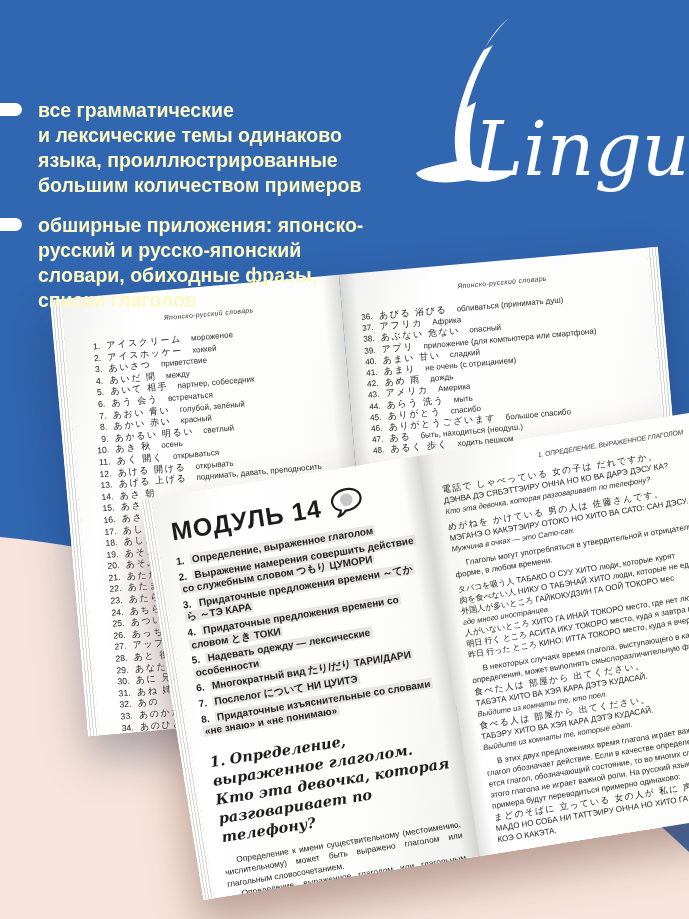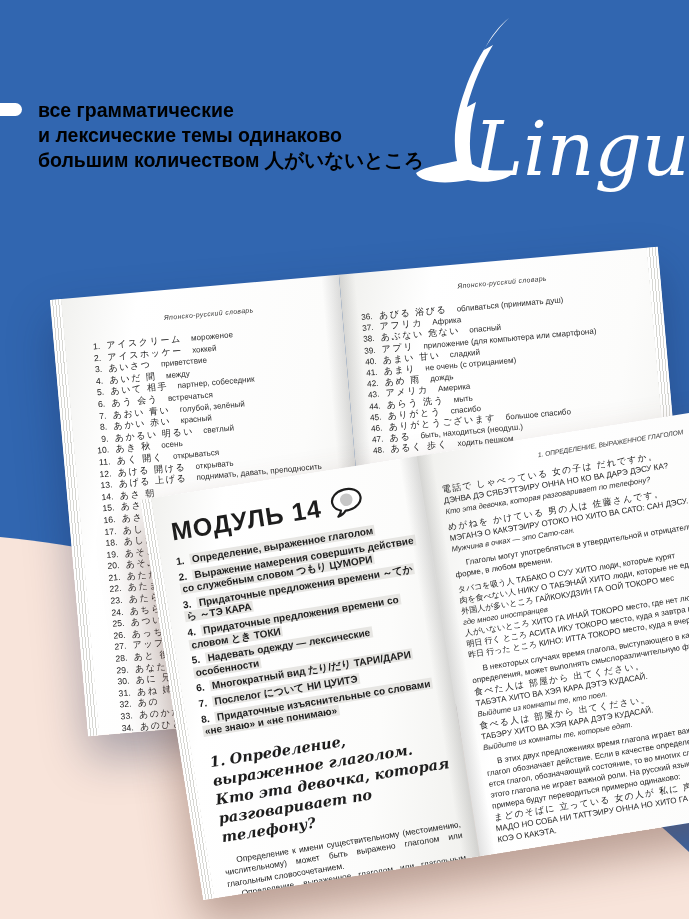--- a/index.html
+++ b/index.html
@@ -5,21 +5,21 @@
   html,body{margin:0;padding:0;background:#555;}
   .stage{position:relative;width:689px;height:919px;overflow:hidden;
          font-family:"Liberation Sans",sans-serif;background:#3166b0;}
   
   .bg-pink{position:absolute;left:0;top:0;width:689px;height:919px;z-index:1;}
   
   .promo{position:absolute;left:0;top:98px;width:430px;z-index:5;}
   .bullet{position:relative;margin-bottom:15px;}
   .pill{position:absolute;left:0;top:5px;width:22px;height:13px;background:#fff;
         border-radius:0 8px 8px 0;display:block;}
-  .bullet-text{margin-left:38px;color:#000000;font-weight:bold;font-size:19.5px;line-height:25px;}
+  .bullet-text{margin-left:38px;color:#fef9c3;font-weight:bold;font-size:19.5px;line-height:25px;}
   
   .logo{position:absolute;left:408px;top:12px;width:278px;height:215px;z-index:5;}
   
   .book{position:absolute;z-index:2;display:flex;}
   .book1{left:50px;top:300px;width:610px;height:438px;transform:rotate(-5deg);
          transform-origin:0 0;box-shadow:0 22px 45px rgba(20,35,75,.35);}
   .book2{left:140px;top:500px;width:665px;height:405px;transform:rotate(-9deg);
          transform-origin:0 0;z-index:3;box-shadow:-6px 24px 42px rgba(110,75,65,.45);}
   .page{position:relative;overflow:hidden;color:#1d1d1d;
         background:linear-gradient(105deg,#efefec,#ffffff 22%,#fcfcfb 70%,#f0f0ed);}
@@ -73,21 +73,31 @@
   <svg class="bg-pink" viewBox="0 0 689 919" preserveAspectRatio="none">
     <path d="M0,537 C200,556 470,645 689,852 L689,919 L0,919 Z" fill="#f8e4da"></path>
   </svg>
 
   <div class="promo">
     <div class="bullet">
       <span class="pill"></span>
       <div class="bullet-text">
           <div class="ln">все грамматические</div>
           <div class="ln">и лексические темы одинаково</div>
-          <div class="ln">большим количеством 人がいないところ</div>
+          <div class="ln">языка, проиллюстрированные</div>
+          <div class="ln">большим количеством примеров</div>
+        </div>
+    </div>
+    <div class="bullet">
+      <span class="pill"></span>
+      <div class="bullet-text">
+          <div class="ln">обширные приложения: японско-</div>
+          <div class="ln">русский и русско-японский</div>
+          <div class="ln">словари, обиходные фразы,</div>
+          <div class="ln">списки глаголов</div>
         </div>
     </div>
   </div>
 
   <div class="logo">
     <svg width="278" height="215" viewBox="0 0 278 215">
       <g>
         <path fill="#ffffff" d="M101,6 C86,20 68,46 57,78 C48,103 44,127 49,149
           C36,152 18,154 8,161 C11,170 36,173 60,168 C78,172 96,169 104,162
           C92,159 74,159 64,152 C60,134 62,112 68,90 L59,95

